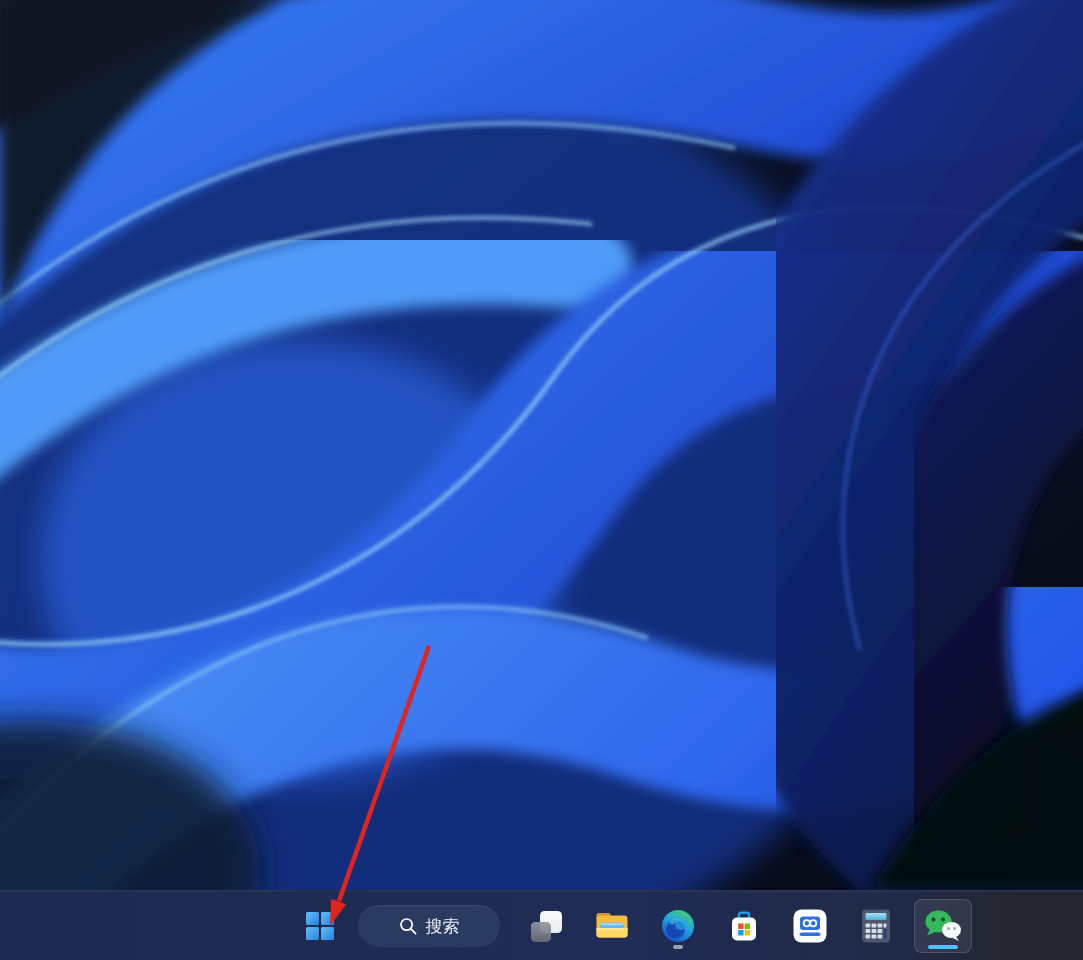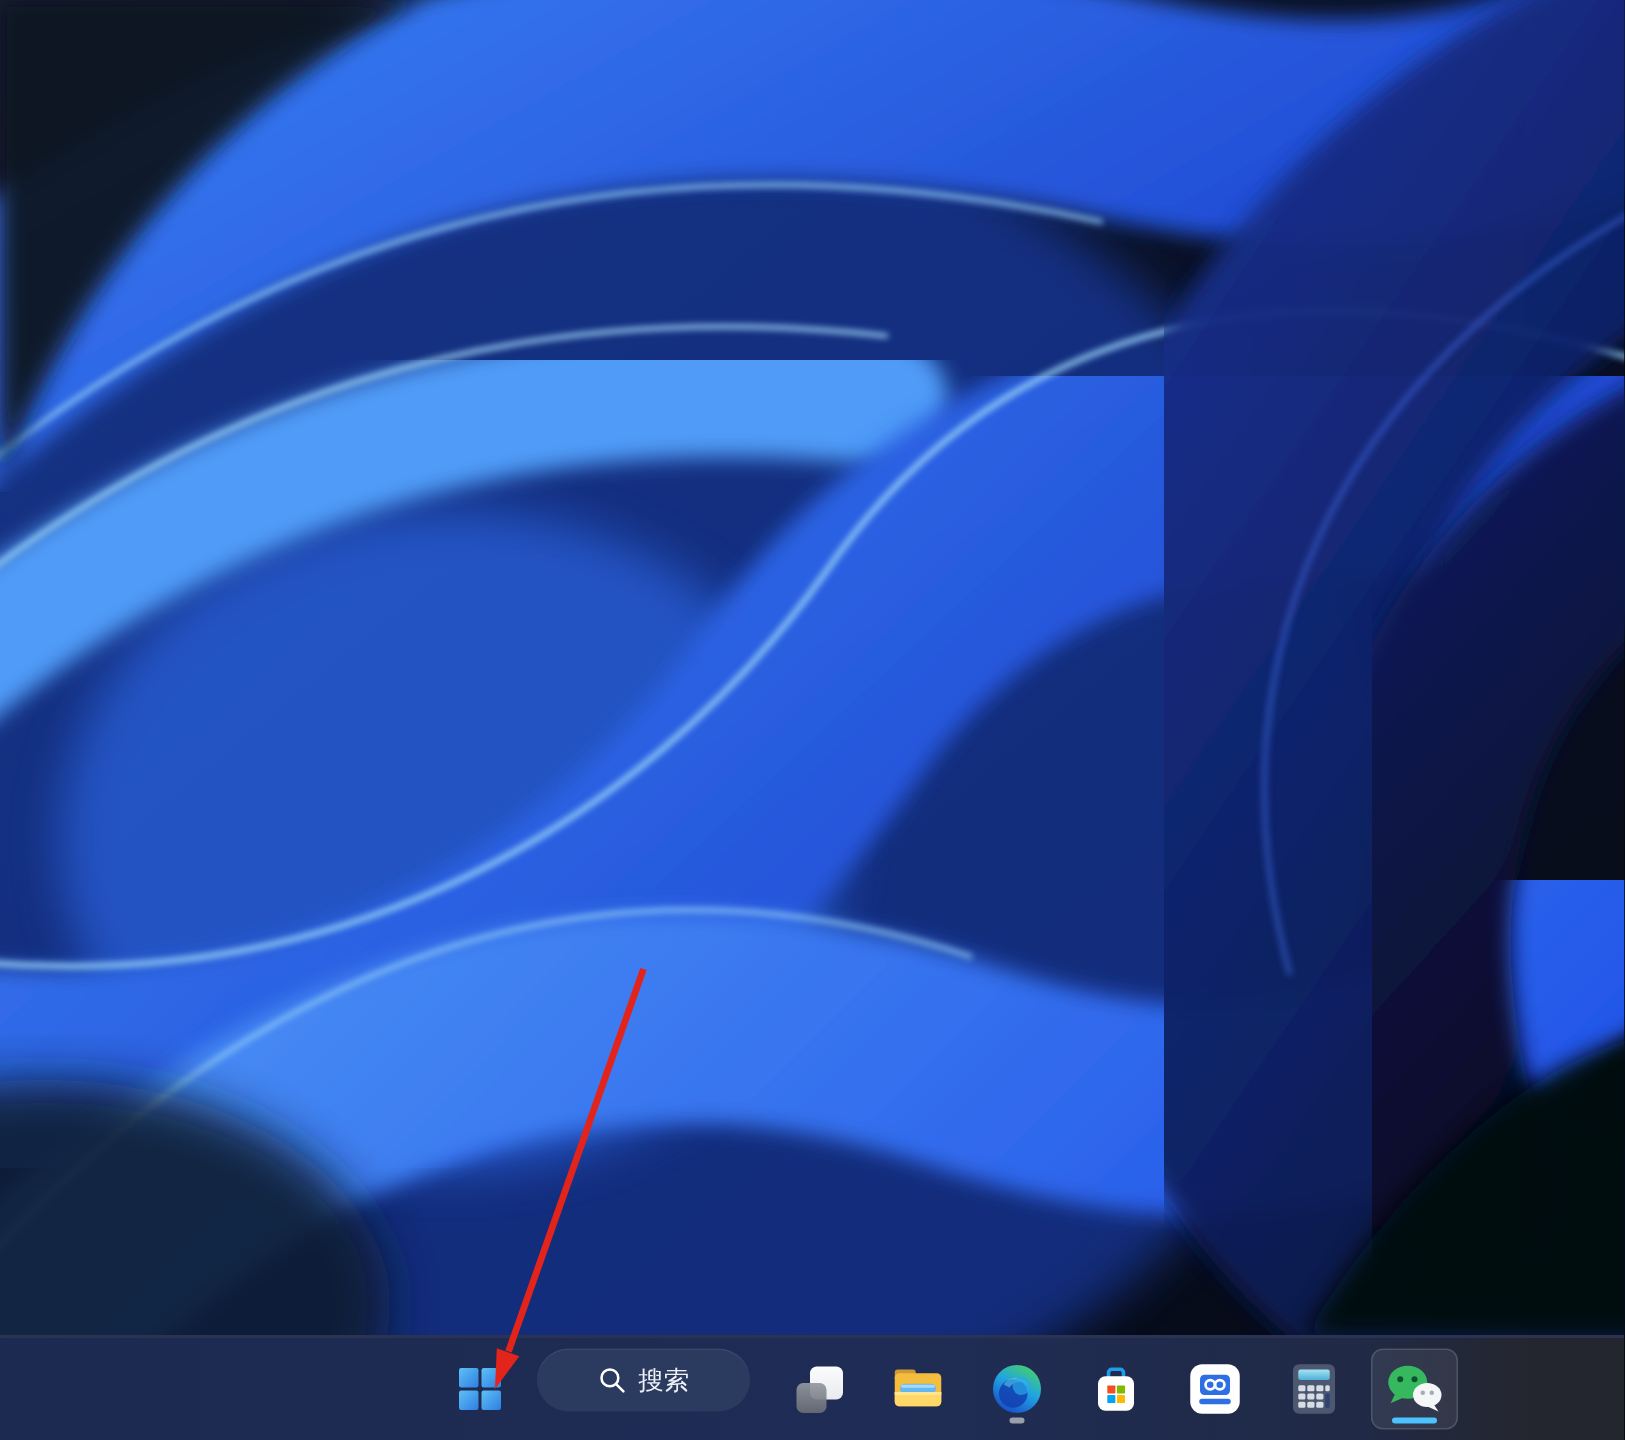--- a/index.html
+++ b/index.html
@@ -18,21 +18,21 @@
     position:absolute;left:0;bottom:0;width:1083px;height:70px;z-index:20;
     border-top:2px solid var(--taskbar-border,#2c3352);
     background:linear-gradient(90deg,
       var(--taskbar-bg-left,#1c2950) 0%,
       var(--taskbar-bg,#1f2c55) 55%,
       #202a46 84%,
       var(--taskbar-bg-right,#24262f) 94%,
       var(--taskbar-bg-right,#24262f) 100%);
     display:flex;align-items:center;
   }
-  .tb-row{display:flex;gap:10px;margin-left:292px;}
+  .tb-row{display:flex;align-items:center;gap:10px;margin-left:292px;}
   .tb-btn{
     position:relative;width:56px;height:54px;flex:0 0 auto;
     display:flex;align-items:center;justify-content:center;
     background:transparent;border:1px solid transparent;border-radius:8px;padding:0;cursor:pointer;
   }
   .tb-btn.active{
     width:58px;
     background:rgba(255,255,255,0.08);
     border:1px solid rgba(255,255,255,0.14);
   }

